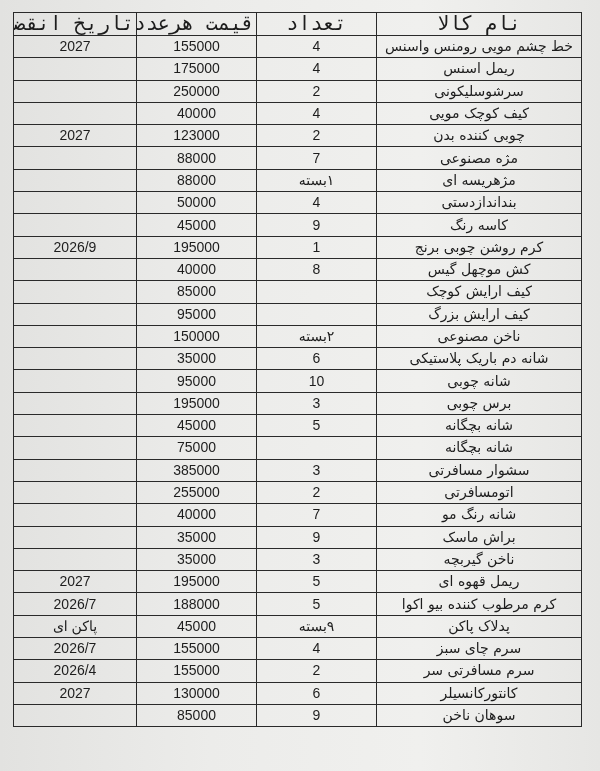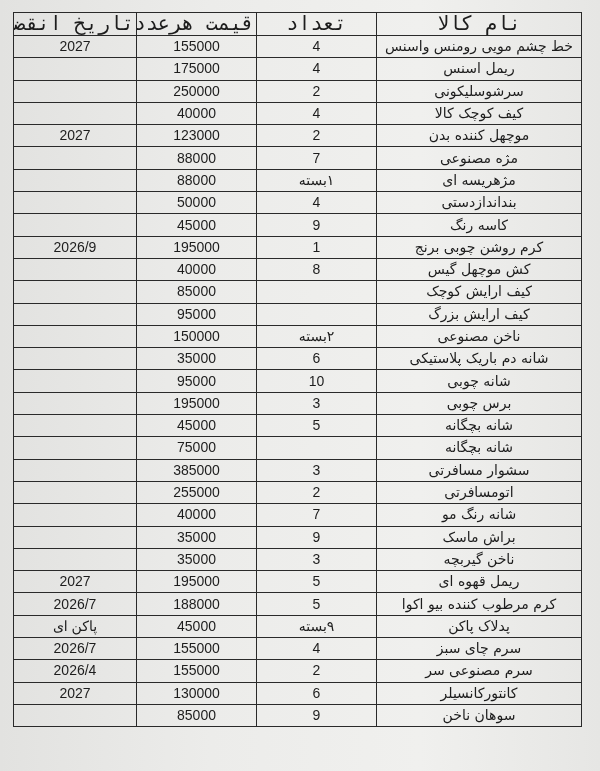--- a/index.html
+++ b/index.html
@@ -70,27 +70,27 @@
           <td class="num">175000</td>
           <td class="num"></td>
         </tr>
         <tr>
           <td class="name">سرشوسلیکونی</td>
           <td class="num">2</td>
           <td class="num">250000</td>
           <td class="num"></td>
         </tr>
         <tr>
-          <td class="name">کیف کوچک کالا</td>
+          <td class="name">کیف کوچک مویی</td>
           <td class="num">4</td>
           <td class="num">40000</td>
           <td class="num"></td>
         </tr>
         <tr>
-          <td class="name">موچهل کننده بدن</td>
+          <td class="name">چوبی کننده بدن</td>
           <td class="num">2</td>
           <td class="num">123000</td>
           <td class="num">2027</td>
         </tr>
         <tr>
           <td class="name">مژه مصنوعی</td>
           <td class="num">7</td>
           <td class="num">88000</td>
           <td class="num"></td>
         </tr>
@@ -220,21 +220,21 @@
           <td class="num">45000</td>
           <td class="num">پاکن ای</td>
         </tr>
         <tr>
           <td class="name">سرم چای سبز</td>
           <td class="num">4</td>
           <td class="num">155000</td>
           <td class="num">2026/7</td>
         </tr>
         <tr>
-          <td class="name">سرم مصنوعی سر</td>
+          <td class="name">سرم مسافرتی سر</td>
           <td class="num">2</td>
           <td class="num">155000</td>
           <td class="num">2026/4</td>
         </tr>
         <tr>
           <td class="name">کانتورکانسیلر</td>
           <td class="num">6</td>
           <td class="num">130000</td>
           <td class="num">2027</td>
         </tr>

